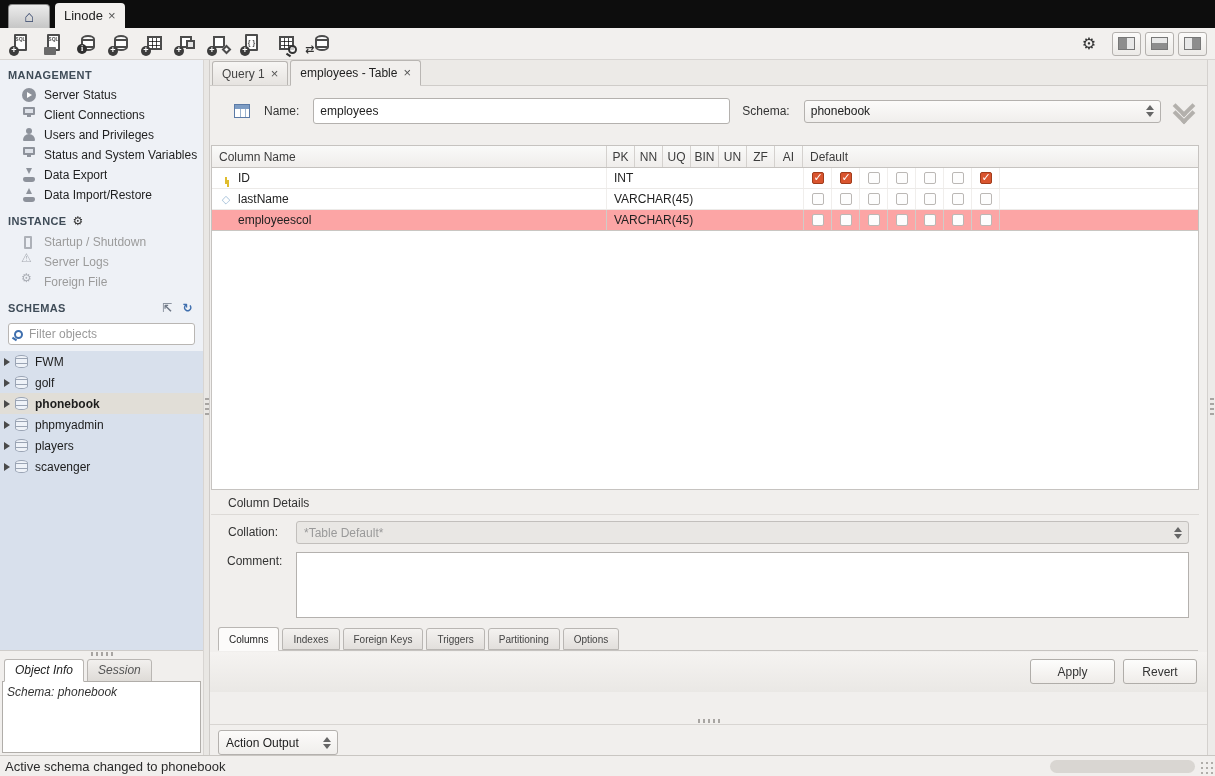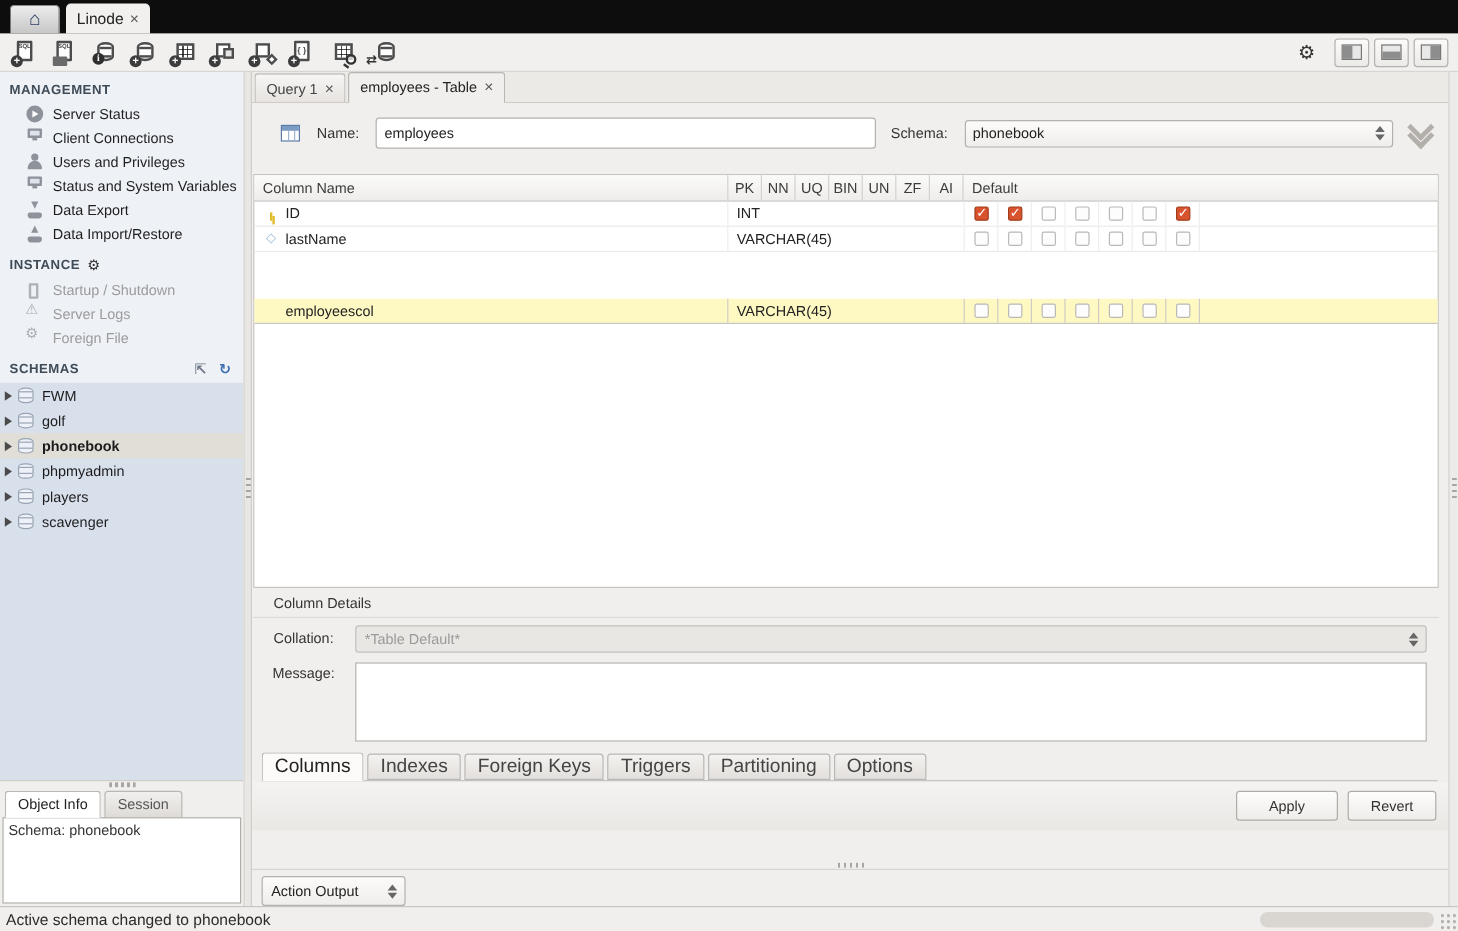--- a/index.html
+++ b/index.html
@@ -93,21 +93,21 @@
     font-family:"Liberation Sans",sans-serif; }
   .filter-input::placeholder { color:#9a9a9a; }
 
   .schema-list { flex:1; background:#d8e0ec; overflow:hidden; }
   .schema-row { height:21px; display:flex; align-items:center; padding-left:4px; font-size:12px; color:#1c1c1c; }
   .schema-row.selected { background:#e1ded7; font-weight:bold; }
   .tri { width:0; height:0; border-left:6px solid #4a4a4a; border-top:4px solid transparent; border-bottom:4px solid transparent; margin-right:5px; flex:none; }
   .cyl-s { width:13px; height:13px; border:1px solid #9aa4b4; border-radius:6px/3px; background:#eef2f8; position:relative; margin-right:7px; flex:none; }
   .cyl-s::before { content:""; position:absolute; left:0; right:0; top:2px; height:4px; border-top:1px solid #9aa4b4; border-bottom:1px solid #9aa4b4; }
 
-  .sidebar-bottom { background:#f1efed; border-top:1px solid #cfccc9; }
+  .sidebar-bottom { background:#f1efed; border-top:1px solid #cfccc9;font-style:italic; }
   .sb-grip { display:flex; justify-content:center; padding:1px 0; }
   .sb-tabs { display:flex; padding:2px 4px 0 4px; gap:3px; }
   .sb-tab { padding:3px 10px 4px 10px; font-size:12px; border:1px solid #b9b6b3; border-radius:3px 3px 0 0; background:linear-gradient(#f2f0ee,#dedbd7); color:#555; }
   .sb-tab.active { background:#fff; color:#222; border-bottom:1px solid #fff; position:relative; z-index:2; }
   .sb-info { margin:0 2px 2px 2px; height:72px; background:#fff; border:1px solid #b0ada9; padding:3px 4px; font-size:12px; color:#333; position:relative; z-index:1; margin-top:-1px; }
 
   
   .main-tabs { position:absolute; left:0; top:0; width:100%; height:26px; display:flex; align-items:flex-end; padding-left:2px;
     background:#eceae7; border-bottom:1px solid #cfccc9; }
   .mtab { height:24px; display:flex; align-items:center; gap:6px; padding:0 9px; font-size:12px; color:#444;
@@ -132,21 +132,21 @@
   .spin .dn { border-top:5px solid #666; }
   .dbl-chev { margin-left:12px; width:22px; height:20px; position:relative; }
   .dbl-chev::before, .dbl-chev::after { content:""; position:absolute; left:3px; width:12px; height:12px;
     border-right:4px solid #b3b0ac; border-bottom:4px solid #b3b0ac; transform:rotate(45deg); }
   .dbl-chev::before { top:-3px; } .dbl-chev::after { top:4px; }
 
   .grid { position:absolute; left:1px; top:59px; width:988px; height:345px; background:#fff; border:1px solid #c6c3c0; }
   .g-head { display:flex; height:22px; background:linear-gradient(#fafaf9,#efedeb); border-bottom:1px solid #c6c3c0; }
   .g-head .gc { display:flex; align-items:center; padding-left:7px; color:#3c3c3c; border-right:1px solid #d4d1ce; overflow:hidden; white-space:nowrap; }
   .g-row { display:flex; height:21px; border-bottom:1px solid #eceae8; }
-  .g-row.selected { background:#fef9c3; border-bottom:1px solid #c9c6c2;margin-top:39px; }
+  .g-row.selected { background:#fca5a5; border-bottom:1px solid #c9c6c2; }
   .g-row .gc { display:flex; align-items:center; padding-left:7px; color:#222; border-right:1px solid #f0eeec; overflow:hidden; white-space:nowrap; }
   .g-row.selected .gc { border-right-color:#cfccc8; }
   .c-name { width:395px; flex:none; }
   .c-type { width:197px; flex:none; }
   .c-flag { width:28px; flex:none; justify-content:center; padding-left:0 !important; }
   .c-def  { flex:1; border-right:none !important; }
   .row-ico { width:14px; height:12px; position:relative; margin-right:5px; flex:none; }
   .ico-key::before { content:""; position:absolute; left:3px; top:0; width:6px; height:6px; border:2px solid #e4cココ33; border-radius:50%; }
   .ico-key::before { border-color:#e0bd2e; }
   .ico-key::after { content:""; position:absolute; left:6px; top:5px; width:2px; height:7px; background:#e0bd2e; box-shadow:2px 3px 0 -0px #e0bd2e; }
@@ -159,21 +159,21 @@
   .cd-title { position:absolute; left:17px; top:6px; color:#333; }
   .cd-sep { position:absolute; left:0; right:0; top:24px; border-top:1px solid #dddad7; }
   .cd-row-label { position:absolute; color:#333; }
   .collation-combo { position:absolute; left:85px; top:31px; right:10px; height:23px; border:1px solid #c2bfbc; border-radius:3px;
     background:#e9e7e4; color:#9a9a9a; display:flex; align-items:center; padding:0 7px; }
   .comment-area { position:absolute; left:85px; top:62px; right:10px; height:66px; border:1px solid #b4b1ae; background:#fff;
     resize:none; outline:none; font-family:"Liberation Sans",sans-serif; font-size:12px; padding:3px; }
 
   .subtabs { position:absolute; left:8px; top:541px; height:24px; display:flex; gap:3px; align-items:flex-end; width:980px;
     border-bottom:1px solid #c6c3c0; padding-bottom:0; }
-  .subtab { height:22px; padding:0 10px; display:flex; align-items:center; font-size:16px; color:#444;
+  .subtab { height:22px; padding:0 10px; display:flex; align-items:center; font-size:10px; color:#444;
     border:1px solid #b9b6b3; border-radius:3px 3px 0 0; background:linear-gradient(#f4f2f0,#e2dfdc); }
   .subtab.active { background:#fcfbfa; color:#222; height:24px; border-bottom:1px solid #fcfbfa; margin-bottom:-1px; z-index:2; }
 
   .btn-row { position:absolute; left:0; top:566px; width:100%; height:40px; background:linear-gradient(#f5f3f1,#eae8e5); }
   .btn { position:absolute; top:7px; height:25px; border:1px solid #b0ada9; border-radius:3px;
     background:linear-gradient(#fdfdfc,#efece9); font-size:12px; color:#333; display:flex; align-items:center; justify-content:center; }
   .btn-apply { right:92px; width:85px; }
   .btn-revert { right:10px; width:74px; }
 
   
@@ -312,20 +312,24 @@
       <div class="side-item disabled">
         <span class="si-glyph">⚙</span>
         <span class="lbl">Foreign File</span>
       </div>
 
       <div class="sec-title">
         <span>SCHEMAS</span>
         <span class="spacer"></span>
         <span class="hdr-ico">⇱</span>
         <span class="hdr-ico blue">↻</span>
+      </div>
+      <div class="filter-row">
+        <span class="mag2"></span>
+        <input class="filter-input" placeholder="Filter objects" style="">
       </div>
 
       <div class="schema-list">
         <div class="schema-row">
           <span class="tri"></span>
           <span class="cyl-s"></span>
           <span>FWM</span>
         </div>
         <div class="schema-row">
           <span class="tri"></span>
@@ -510,21 +514,21 @@
           <span class="cd-title">Column Details</span>
           <span class="cd-sep"></span>
           <span class="cd-row-label" style="left:17px; top:35px;">Collation:</span>
           <span class="collation-combo">
             <span>*Table Default*</span>
             <span class="spin" style="top:5px">
                 <i class="up"></i>
                 <i class="dn"></i>
               </span>
           </span>
-          <span class="cd-row-label" style="left:16px; top:64px;">Message:</span>
+          <span class="cd-row-label" style="left:16px; top:64px;">Comment:</span>
           <textarea class="comment-area" style=""></textarea>
         </div>
 
         <div class="subtabs">
           <span class="subtab active">Columns</span>
           <span class="subtab">Indexes</span>
           <span class="subtab">Foreign Keys</span>
           <span class="subtab">Triggers</span>
           <span class="subtab">Partitioning</span>
           <span class="subtab">Options</span>

